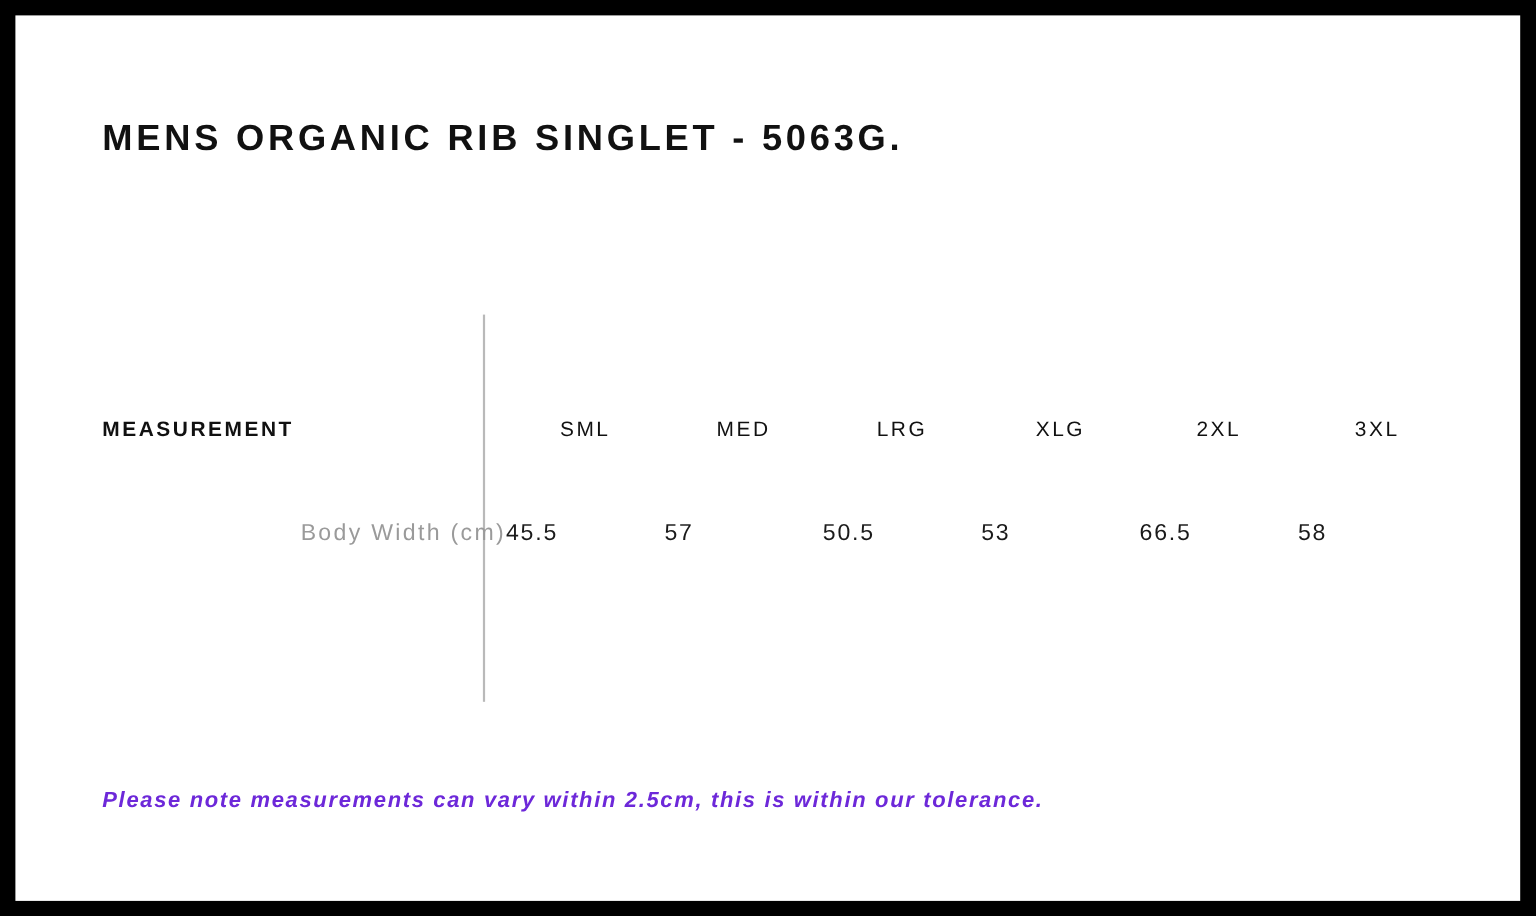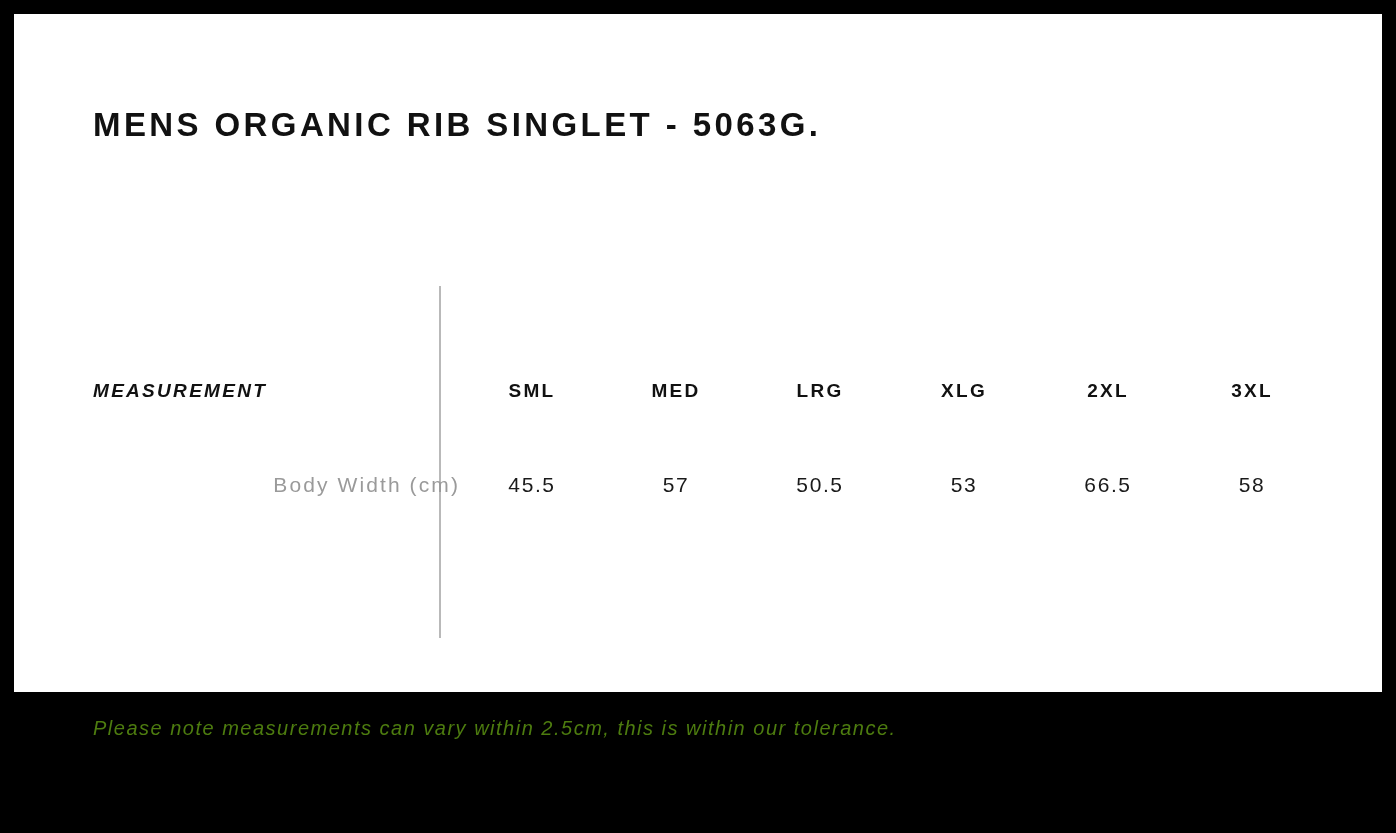--- a/index.html
+++ b/index.html
@@ -11,21 +11,21 @@
     height: 833px;
     background: #000000;
     font-family: "Liberation Sans", sans-serif;
     overflow: hidden;
   }
   .page {
     position: absolute;
     left: 14px;
     top: 14px;
     width: 1368px;
-    height: 678px;
+    height: 805px;
     background: #ffffff;
     box-sizing: border-box;
   }
   .title {
     position: absolute;
     left: 79px;
     top: 92px;
     font-size: 33px;
     font-weight: bold;
     letter-spacing: 3.4px;
@@ -57,58 +57,58 @@
   col.col-size { width: 144px; }
 
   th.head-measure {
     text-align: left;
     font-size: 19px;
     font-weight: bold;
     letter-spacing: 2.3px;
     color: #111111;
     height: 94px;
     vertical-align: middle;
-    font-style: italic;
   }
   th.head-size {
     text-align: center;
     font-size: 19px;
-    font-weight: bold;
+    font-weight: normal;
     letter-spacing: 2.3px;
     color: #111111;
     height: 94px;
     vertical-align: middle;
   }
   td.row-label {
     text-align: right;
     font-size: 21px;
     font-weight: normal;
     letter-spacing: 2.1px;
     color: #9a9a9a;
     height: 94px;
     vertical-align: middle;
   }
   td.row-value {
-    text-align: center;
+    text-align: left;
     font-size: 21px;
     font-weight: normal;
     letter-spacing: 1.6px;
     color: #1a1a1a;
     height: 94px;
     vertical-align: middle;
   }
   .note {
     position: absolute;
     left: 79px;
     top: 703px;
     font-size: 20px;
     font-style: italic;
     letter-spacing: 1.5px;
-    color: #4d7c0f;
+    color: #6d28d9;
     white-space: nowrap;
+    font-weight: bold;
   }
 </style>
 </head>
 <body>
 
 <div class="page">
 
   <div class="title">MENS ORGANIC RIB SINGLET - 5063G.</div>
 
   <div class="divider"></div>

